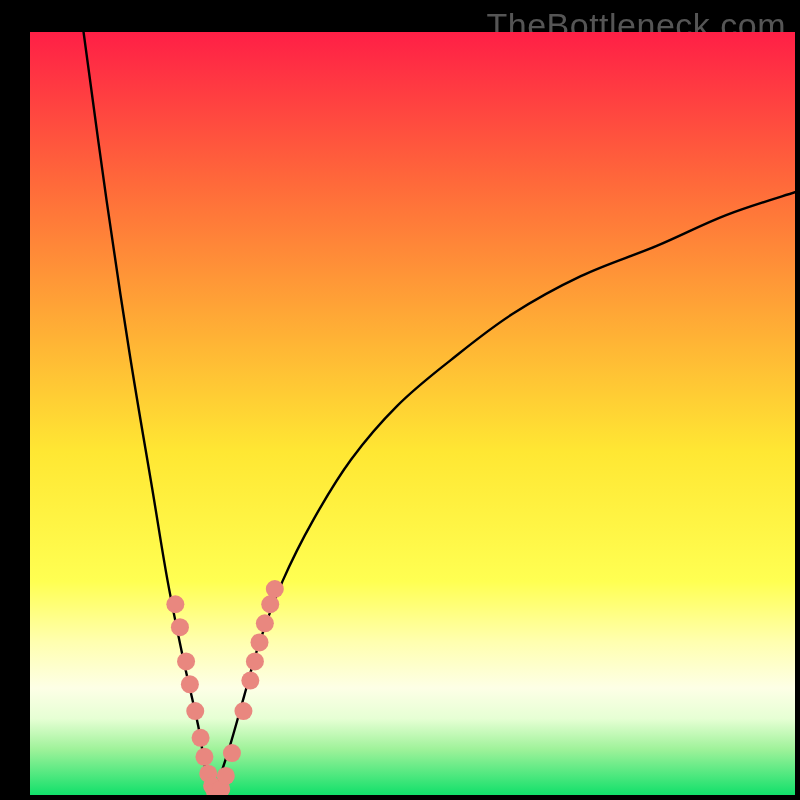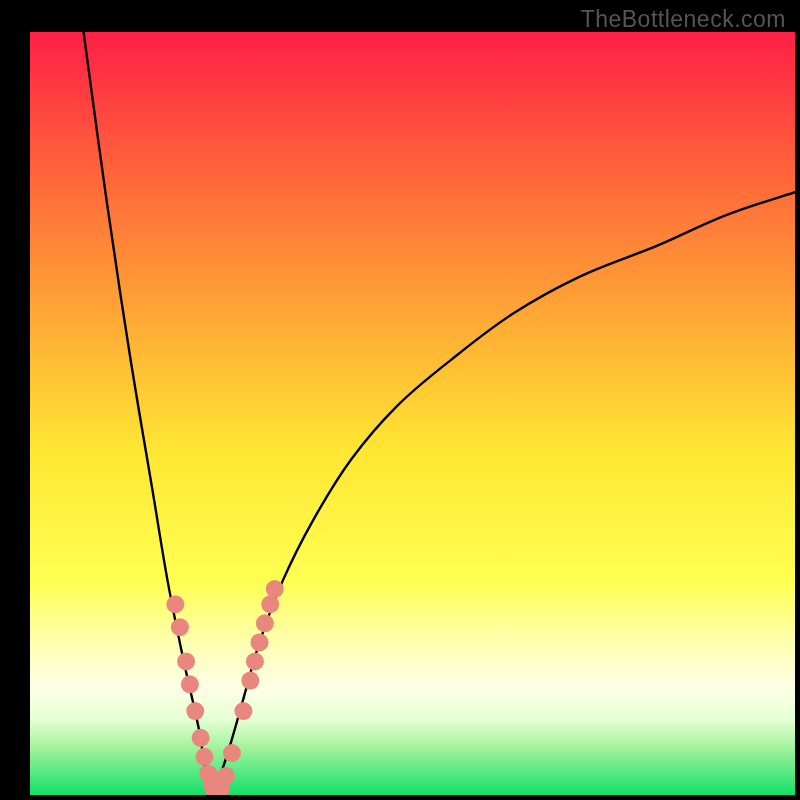--- a/index.html
+++ b/index.html
@@ -22,21 +22,21 @@
   }
   .gradient-bg {
     position: absolute;
     left: 0; top: 0; right: 0; bottom: 0;
   }
   .watermark {
     position: absolute;
     top: 6px;
     right: 14px;
     color: #555;
-    font-size: 23px;
+    font-size: 34px;
     font-weight: 500;
     letter-spacing: 0.5px;
     user-select: none;
   }
   svg.curve {
     position: absolute;
     left: 0; top: 0;
   }
 </style>
 </head>

